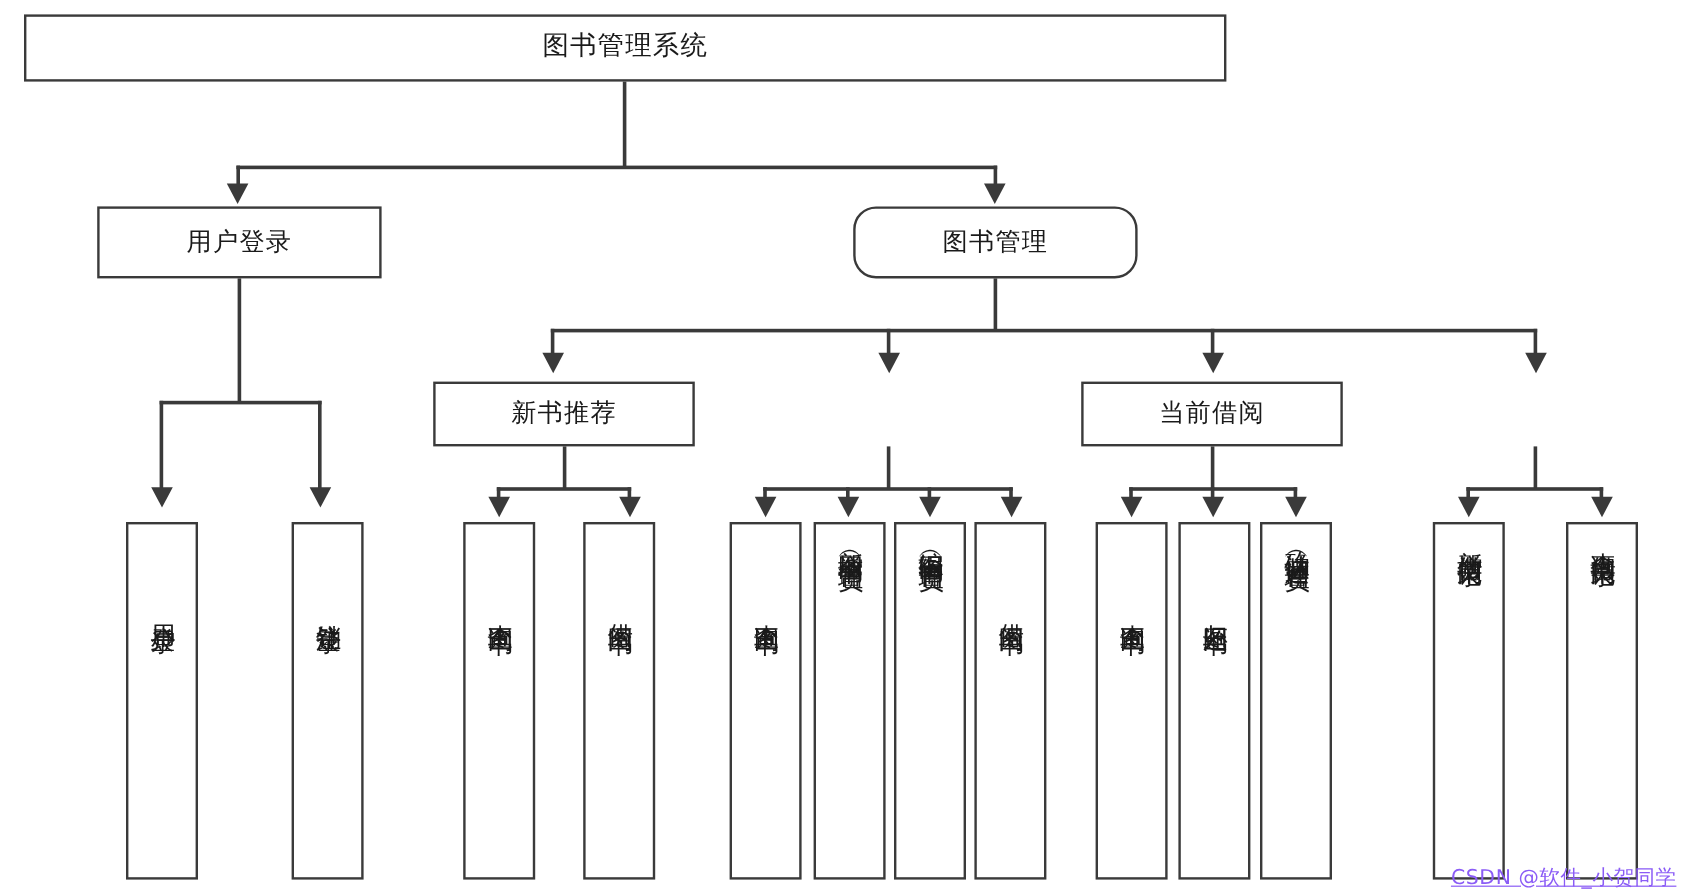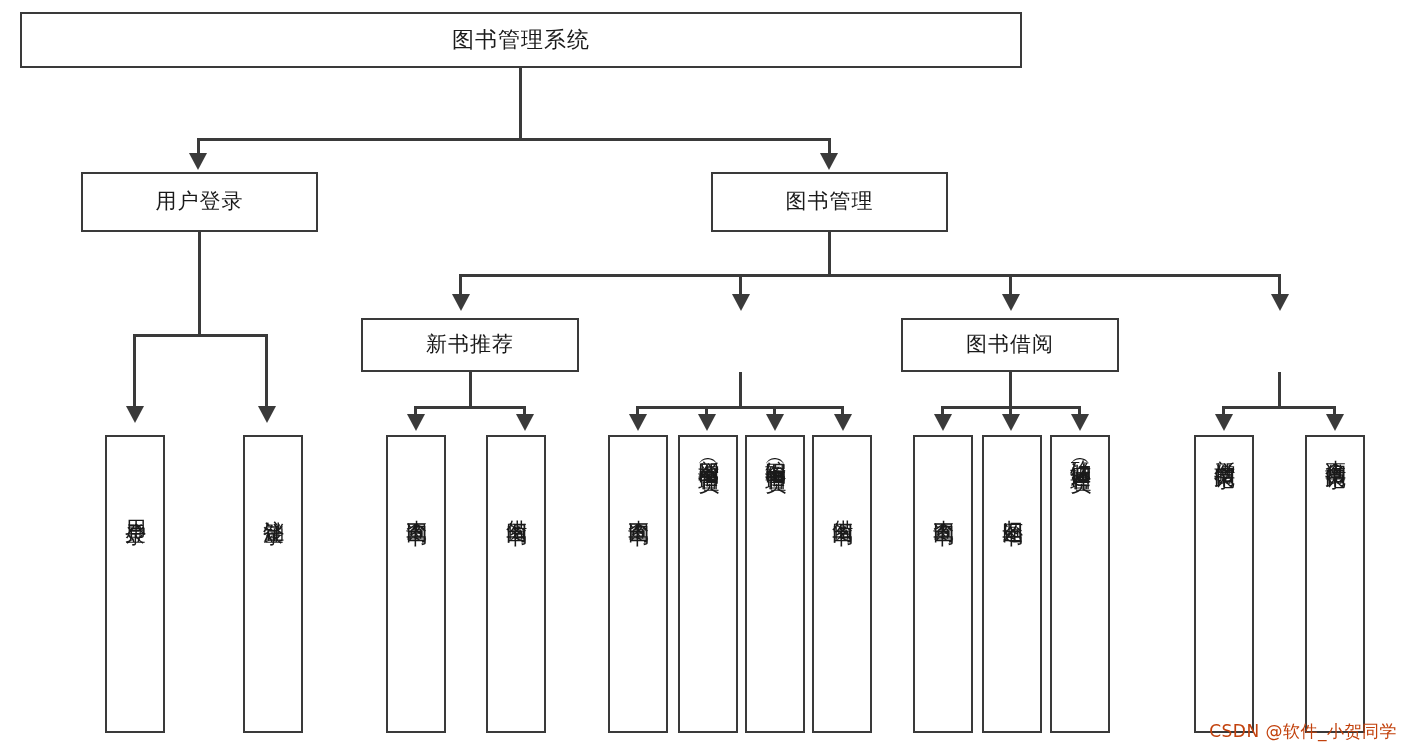--- a/index.html
+++ b/index.html
@@ -29,20 +29,21 @@
     justify-content: center;
     color: #1a1a1a;
   }
   .node.horiz {
     font-size: 21px;
     letter-spacing: 1px;
     line-height: 1.2;
   }
   .node.root {
     font-size: 22px;
+    font-family: Liberation Mono, monospace;
   }
   
   .node.vert {
     align-items: flex-start;
     justify-content: center;
     padding-top: 6px;
   }
   .node.vert .vtext {
     writing-mode: vertical-rl;
     text-orientation: upright;
@@ -71,24 +72,25 @@
     border-left: 9px solid transparent;
     border-right: 9px solid transparent;
     border-top: 17px solid #3a3a3a;
   }
   
   #watermark {
     position: absolute;
     right: 8px;
     bottom: 4px;
     font-size: 17px;
-    color: #c2410c;
+    color: #8b5cf6;
     letter-spacing: 0.5px;
     white-space: nowrap;
     user-select: none;
+    text-decoration: underline;
   }
 </style>
 </head>
 <body>
 
 <div id="canvas">
 
   <div class="node horiz root" style="left:20px; top:12px; width:1002px; height:56px;">
     <span>图书管理系统</span>
   </div>
@@ -99,21 +101,21 @@
 
   <div class="vline" style="left:197px; top:138px; width:3px; height:17px;"></div>
   <div class="arrow" style="left:189px; top:153px;"></div>
   <div class="vline" style="left:828px; top:138px; width:3px; height:17px;"></div>
   <div class="arrow" style="left:820px; top:153px;"></div>
 
   <div class="node horiz" style="left:81px; top:172px; width:237px; height:60px;">
     <span>用户登录</span>
   </div>
 
-  <div class="node horiz" style="left:711px; top:172px; width:237px; height:60px;">
+  <div class="node horiz" style="left:711px; top:172px; width:237px; height:60px;border-radius:19px;">
     <span>图书管理</span>
   </div>
 
   <div class="vline" style="left:198px; top:232px; width:3px; height:104px;"></div>
   <div class="hline" style="left:133px; top:334px; width:135px; height:3px;"></div>
   <div class="vline" style="left:133px; top:334px; width:3px; height:74px;"></div>
   <div class="arrow" style="left:126px; top:406px;"></div>
   <div class="vline" style="left:265px; top:334px; width:3px; height:74px;"></div>
   <div class="arrow" style="left:258px; top:406px;"></div>
 
@@ -129,21 +131,21 @@
   <div class="vline" style="left:1009px; top:274px; width:3px; height:22px;"></div>
   <div class="arrow" style="left:1002px; top:294px;"></div>
 
   <div class="vline" style="left:1278px; top:274px; width:3px; height:22px;"></div>
   <div class="arrow" style="left:1271px; top:294px;"></div>
 
   <div class="node horiz" style="left:361px; top:318px; width:218px; height:54px;">
     <span>新书推荐</span>
   </div>
   <div class="node horiz" style="left:901px; top:318px; width:218px; height:54px;">
-    <span>图书借阅</span>
+    <span>当前借阅</span>
   </div>
 
   <div class="vline" style="left:469px; top:372px; width:3px; height:36px;"></div>
   <div class="hline" style="left:414px; top:406px; width:112px; height:3px;"></div>
   <div class="vline" style="left:414px; top:406px; width:3px; height:10px;"></div>
   <div class="arrow" style="left:407px; top:414px;"></div>
   <div class="vline" style="left:523px; top:406px; width:3px; height:10px;"></div>
   <div class="arrow" style="left:516px; top:414px;"></div>
 
   <div class="vline" style="left:739px; top:372px; width:3px; height:36px;"></div>

